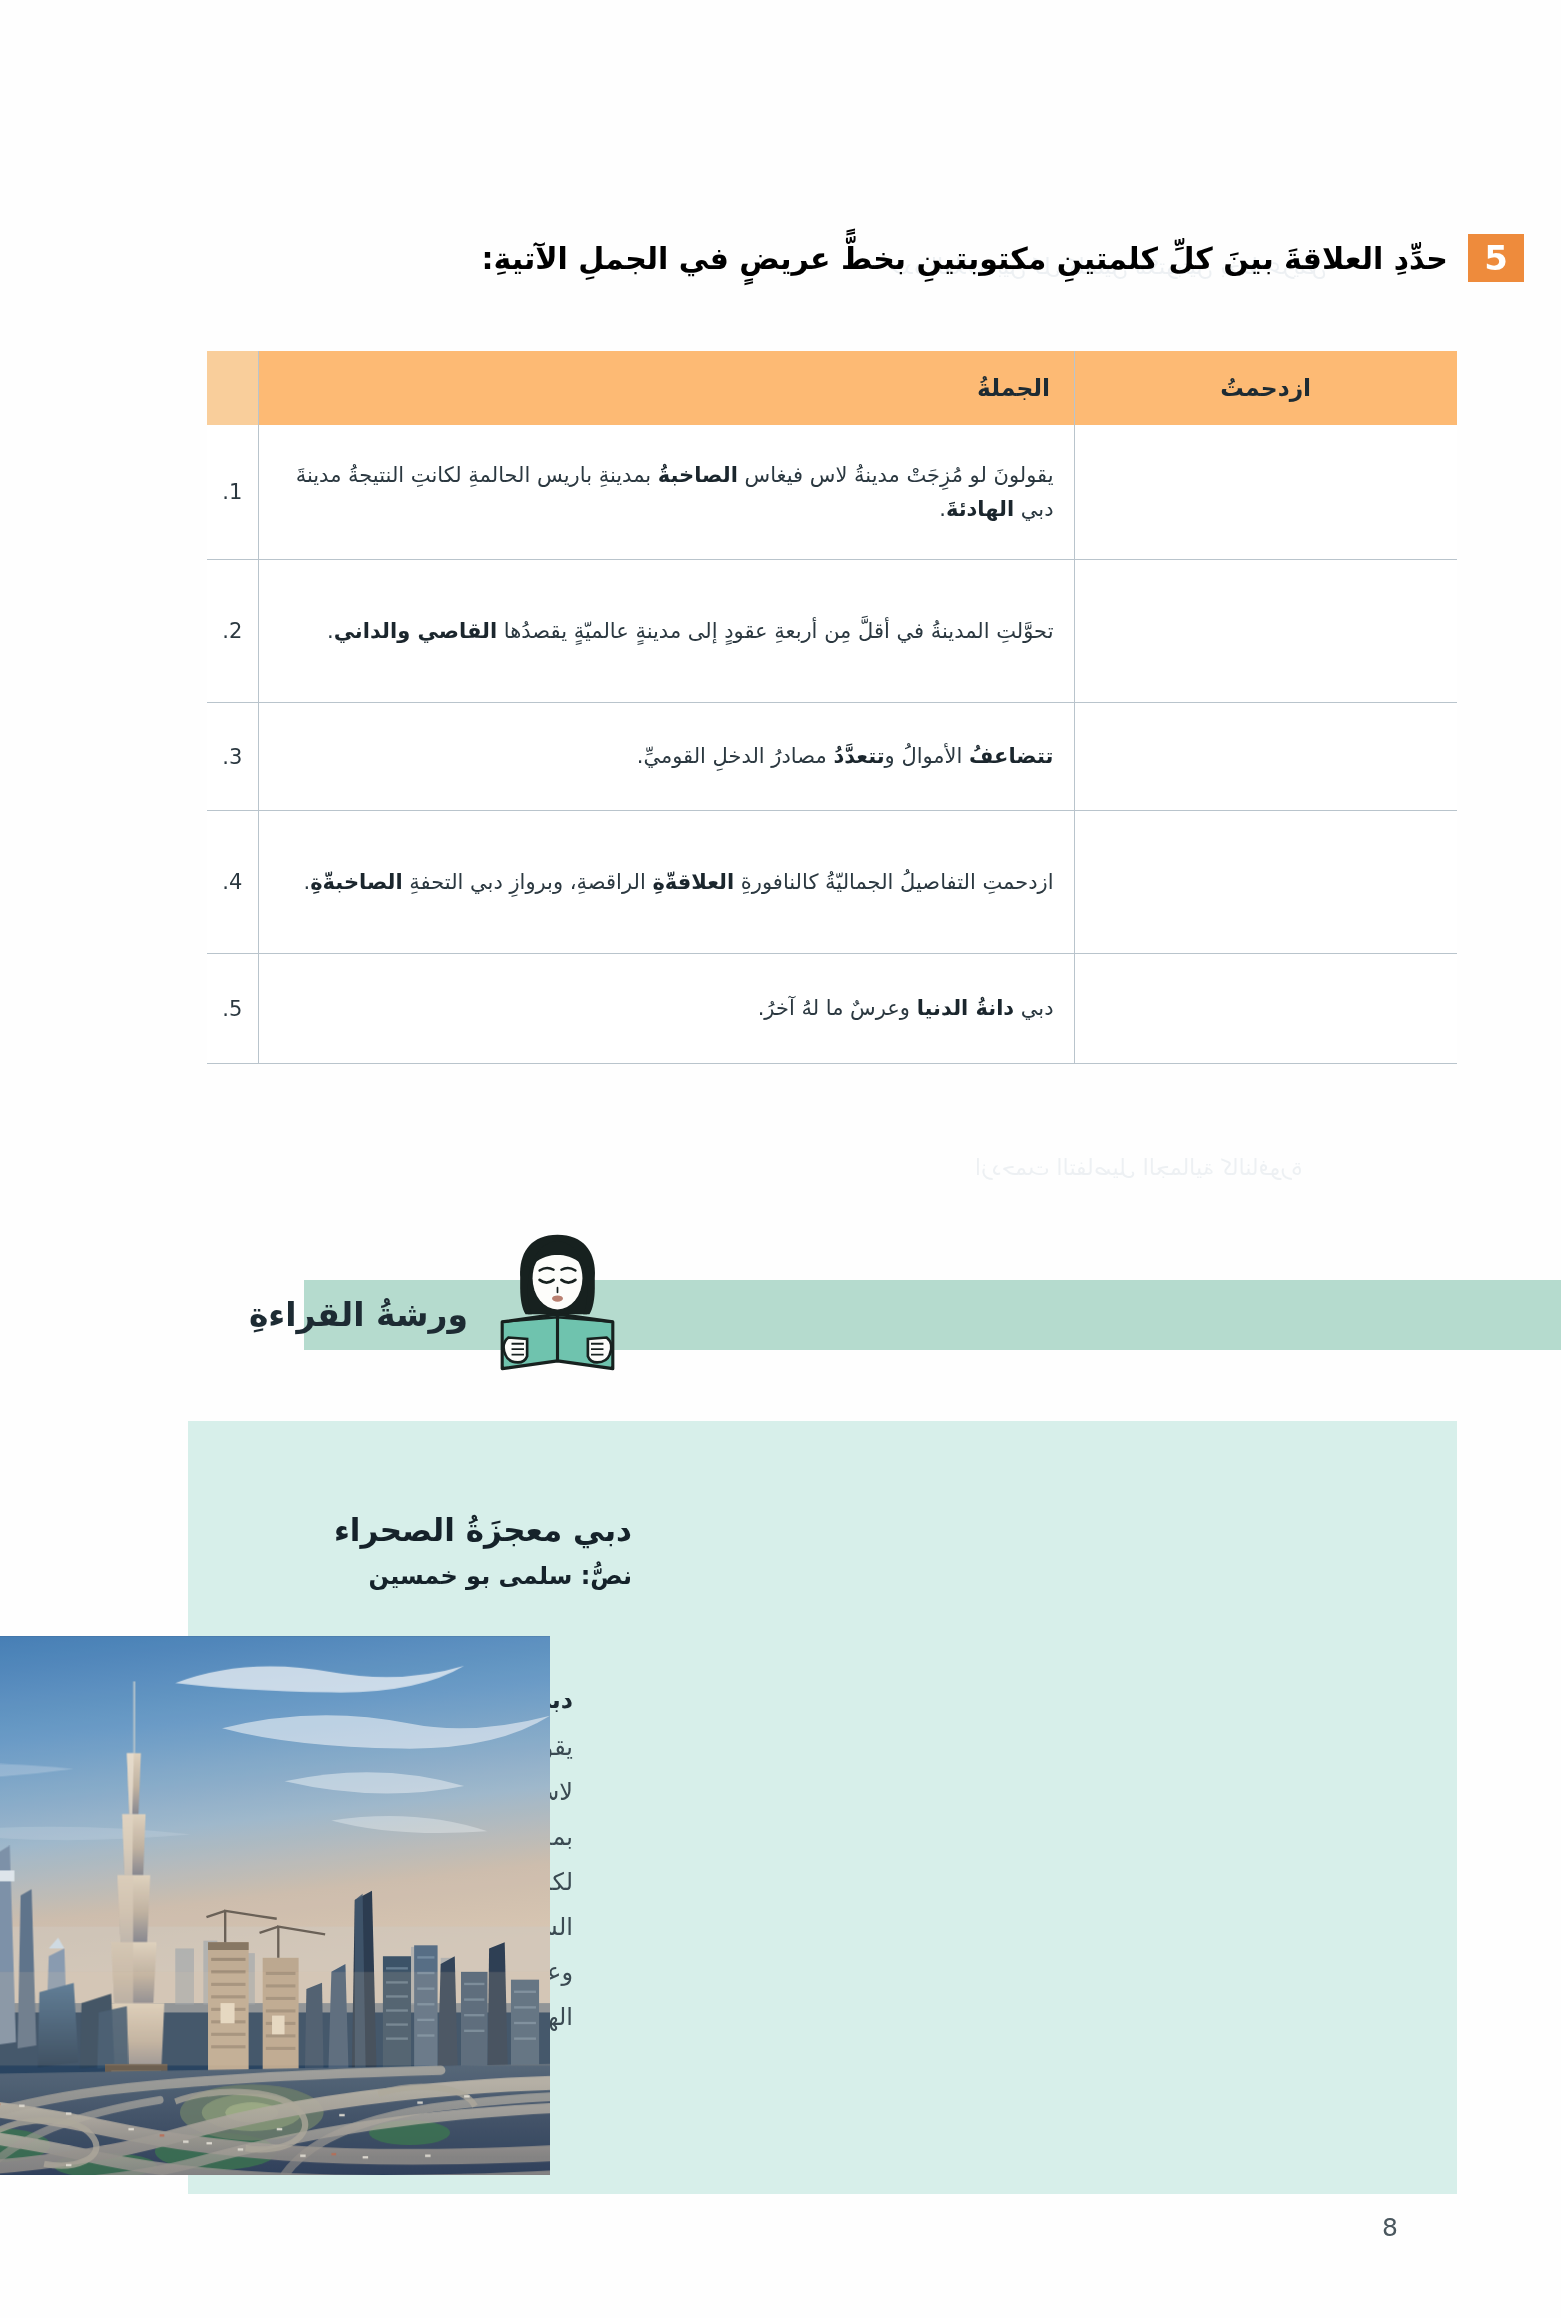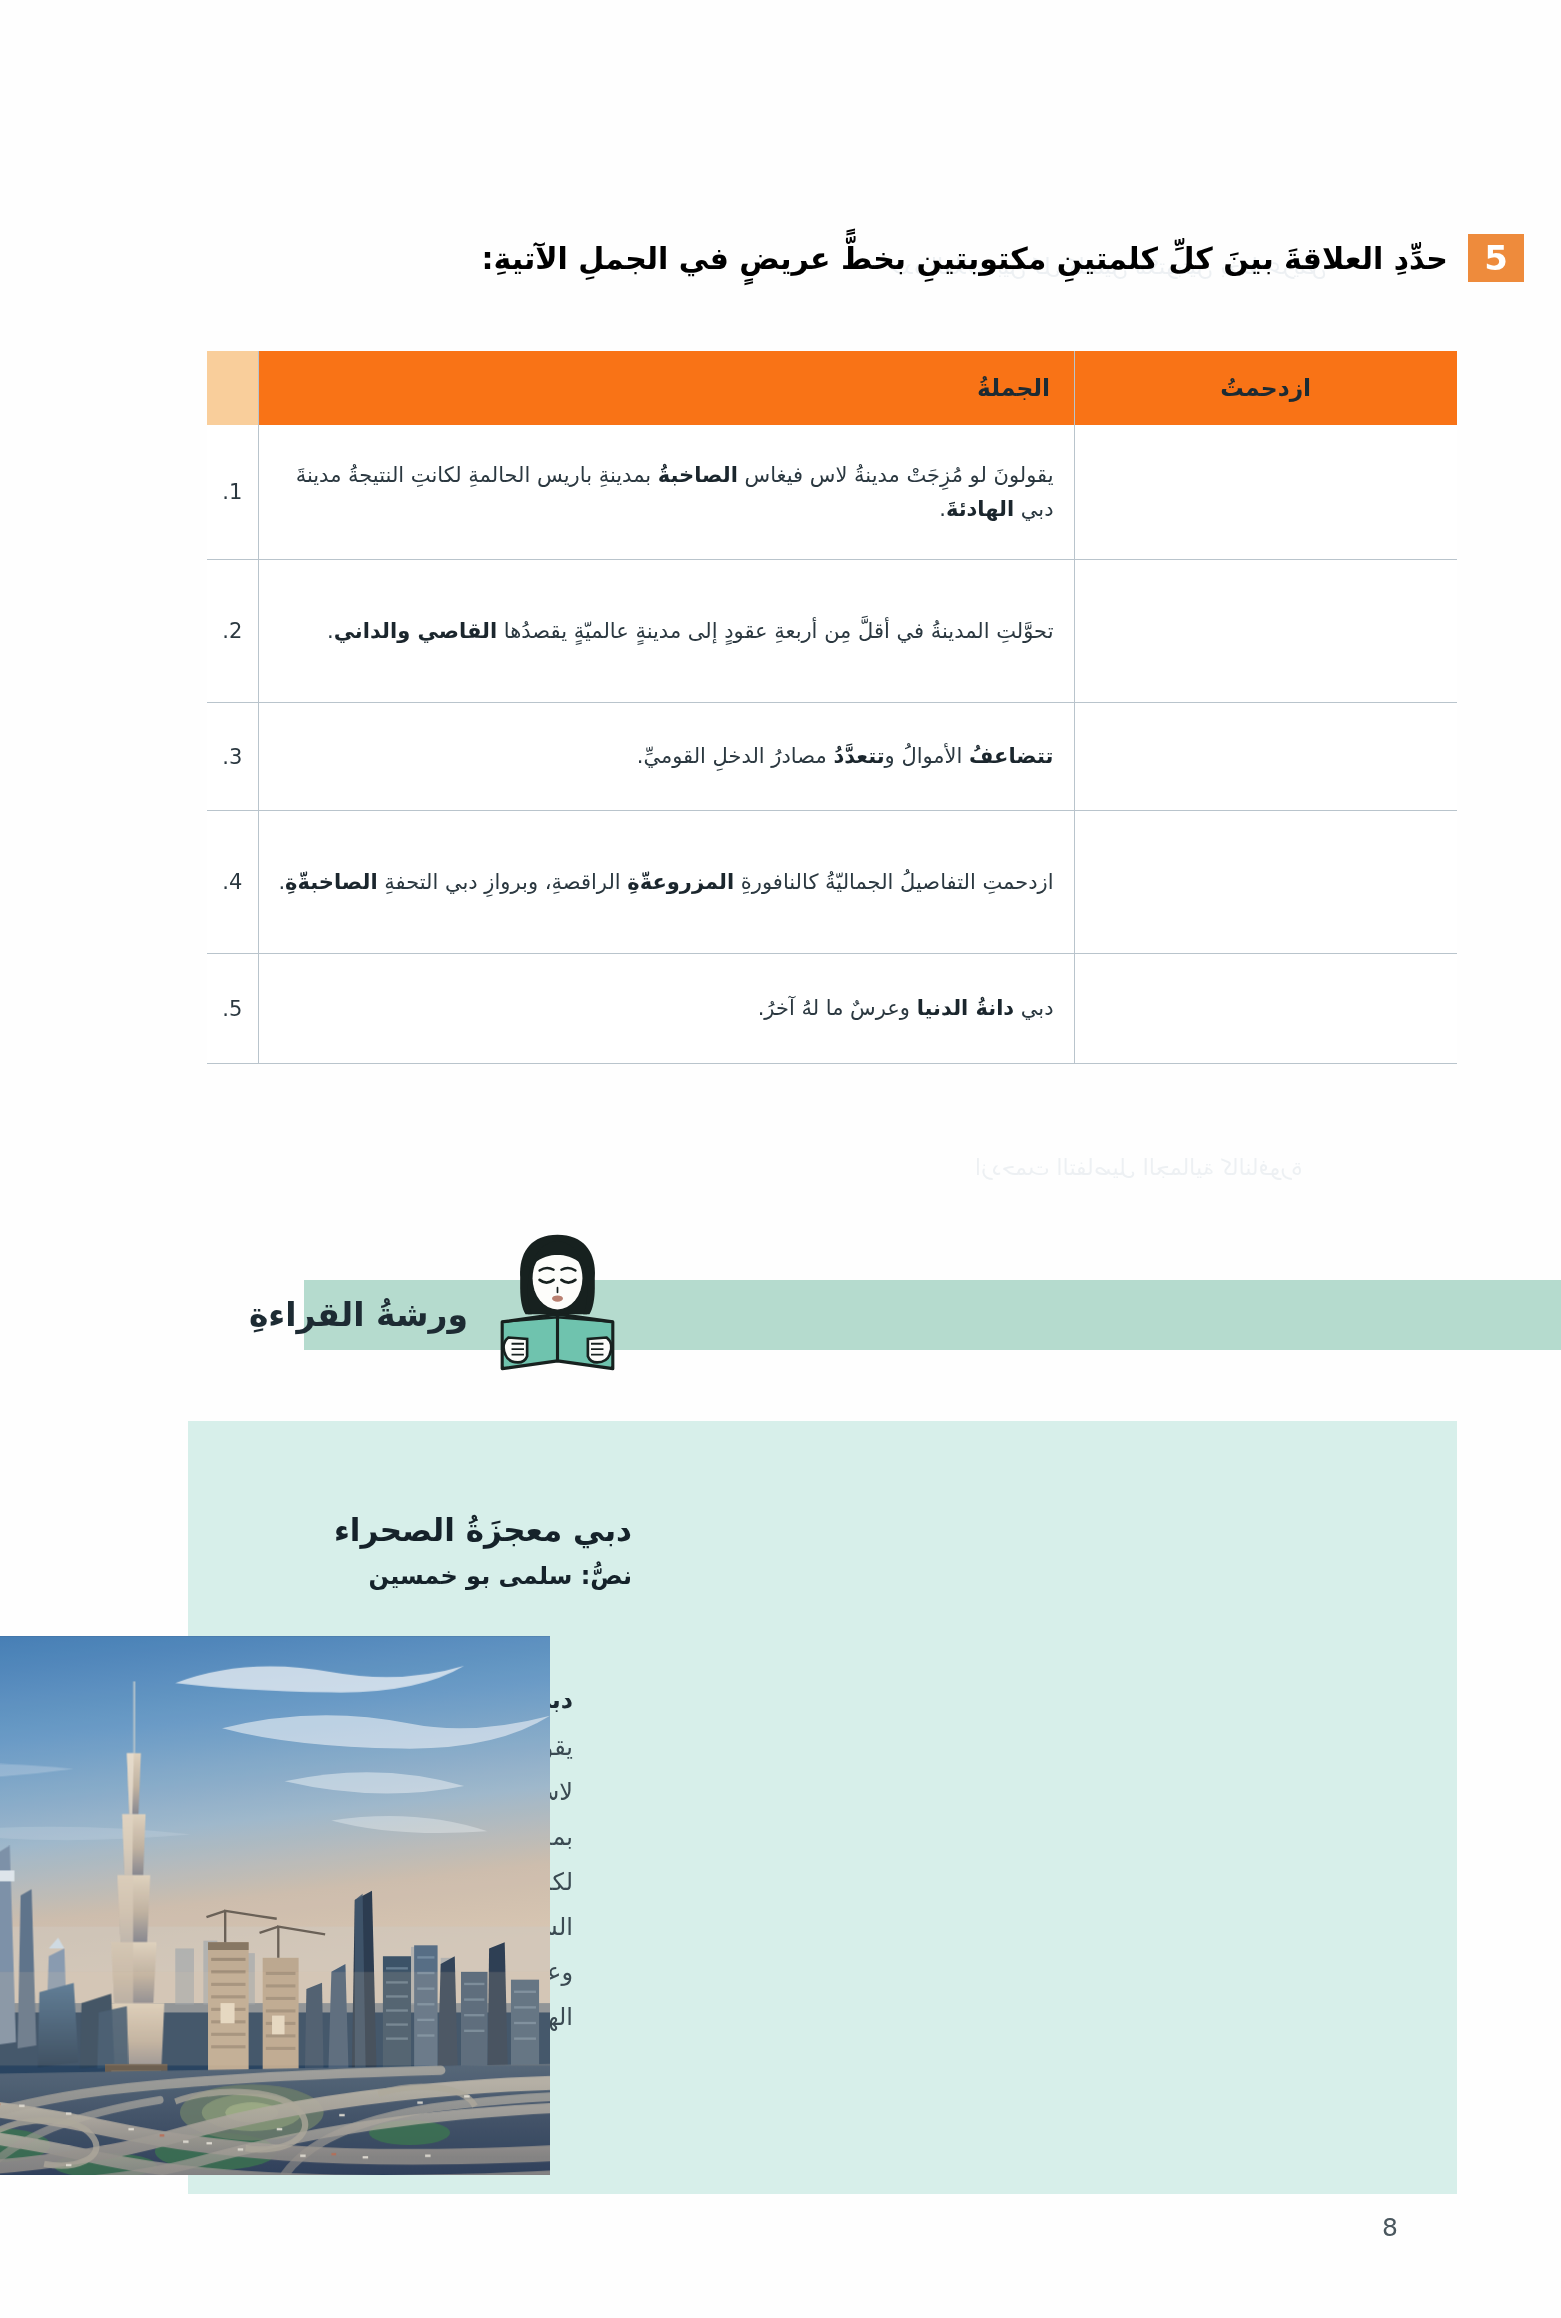--- a/index.html
+++ b/index.html
@@ -61,21 +61,21 @@
     right: 104px;
     width: 1249px;
     border-collapse: collapse;
     table-layout: fixed;
   }
   .rel-table col.c-rel   { width: 383px; }
   .rel-table col.c-sent  { width: 816px; }
   .rel-table col.c-num   { width: 51px;  }
 
   .rel-table th {
-    background: #f97316;
+    background: #fdba74;
     height: 72px;
     font-size: 23.4px;
     font-weight: bold;
     color: #1d2b33;
     vertical-align: middle;
     border: none;
   }
   .rel-table th.h-rel  { text-align: center; }
   .rel-table th.h-sent { text-align: right; padding-right: 23.4px; }
   .rel-table th.h-num  { background: #F9CE9B; }
@@ -269,21 +269,21 @@
           <td class="cell-sent">تحوَّلتِ المدينةُ في أقلَّ مِن أربعةِ عقودٍ إلى مدينةٍ عالميّةٍ يقصدُها <b>القاصي والداني</b>.</td>
           <td class="cell-num">.2</td>
         </tr>
         <tr class="r3">
           <td class="cell-rel"></td>
           <td class="cell-sent"><b>تتضاعفُ</b> الأموالُ و<b>تتعدَّدُ</b> مصادرُ الدخلِ القوميِّ.</td>
           <td class="cell-num">.3</td>
         </tr>
         <tr class="r4">
           <td class="cell-rel"></td>
-          <td class="cell-sent">ازدحمتِ التفاصيلُ الجماليّةُ كالنافورةِ <b>المزروعةّةِ</b> الراقصةِ، وبروازِ دبي التحفةِ <b>الصاخبةّةِ</b>.</td>
+          <td class="cell-sent">ازدحمتِ التفاصيلُ الجماليّةُ كالنافورةِ <b>العلاقةّةِ</b> الراقصةِ، وبروازِ دبي التحفةِ <b>الصاخبةّةِ</b>.</td>
           <td class="cell-num">.4</td>
         </tr>
         <tr class="r5">
           <td class="cell-rel"></td>
           <td class="cell-sent">دبي <b>دانةُ الدنيا</b> وعرسٌ ما لهُ آخرُ.</td>
           <td class="cell-num">.5</td>
         </tr>
       </tbody>
   </table>
 

